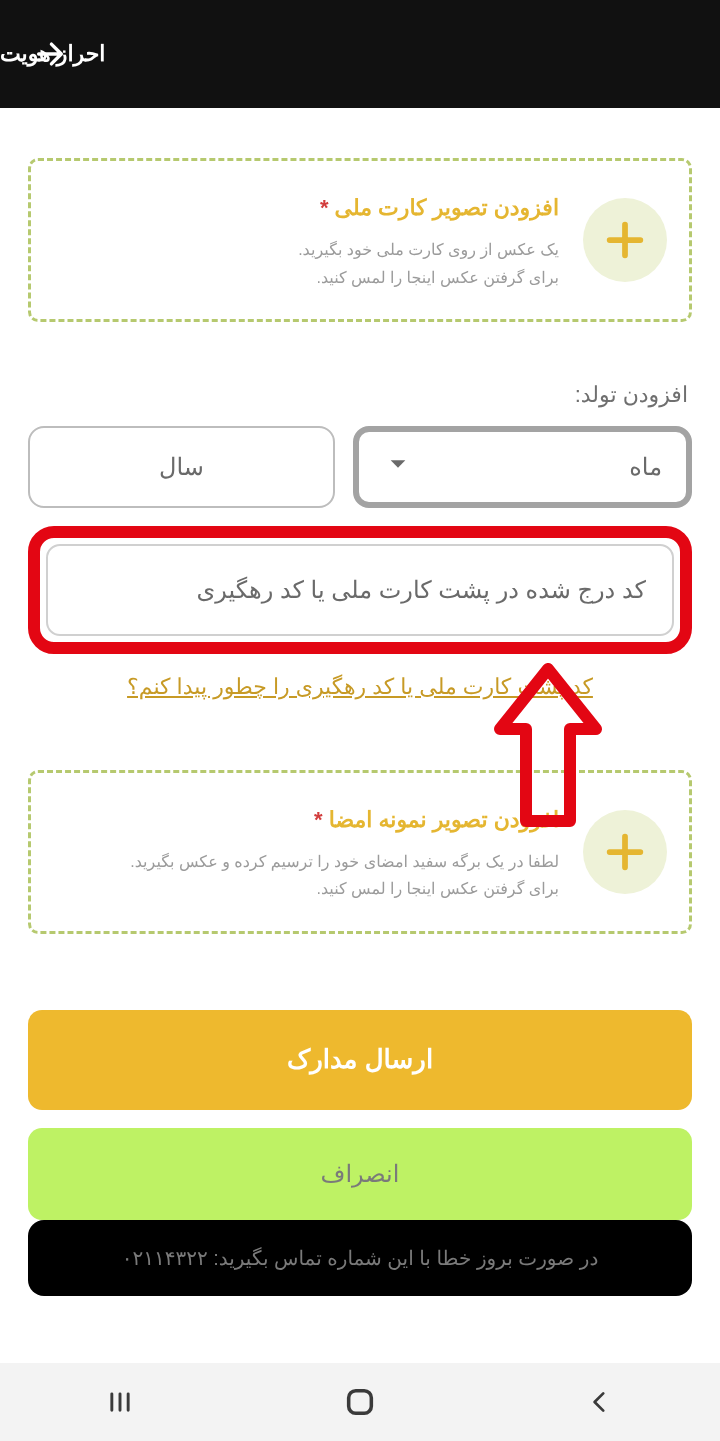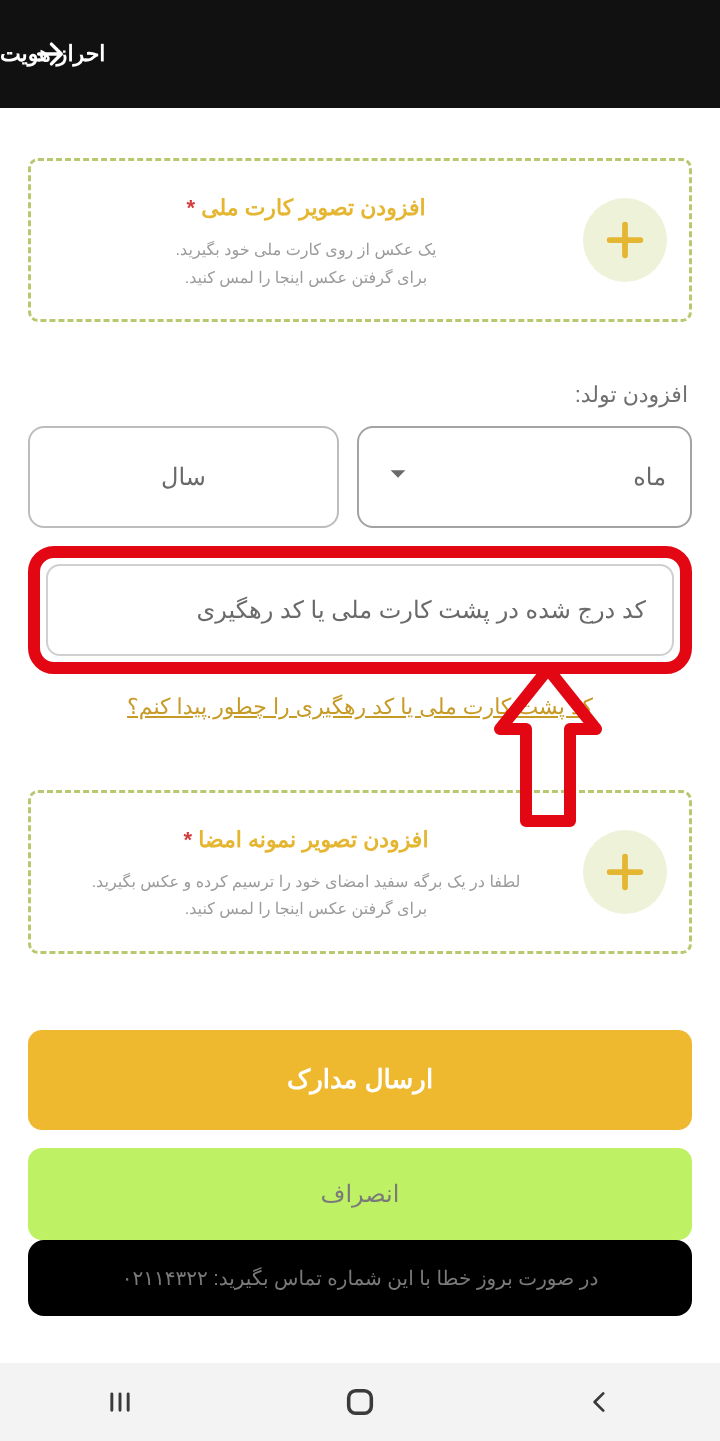--- a/index.html
+++ b/index.html
@@ -36,42 +36,42 @@
     gap: 24px;
   }
   .plus-circle {
     width: 84px; height: 84px;
     background: #eef2d8;
     border-radius: 50%;
     display: flex; align-items: center; justify-content: center;
     flex-shrink: 0;
   }
   .plus-circle svg { display: block; }
-  .card-text { flex: 1; text-align: center; line-height: 1.7; }
+  .card-text { flex: 1; text-align: right; line-height: 1.7; }
   .card-title { color: #e5b631; font-size: 22px; font-weight: 700; margin-bottom: 10px; }
   .card-title .req { color: #d23d3d; }
   .card-sub { color: #9b9b9b; font-size: 16px; }
 
   .label-birth { color: #6f6f6f; font-size: 22px; text-align: right; margin: 60px 4px 18px 0; }
 
   .date-row { display: flex; gap: 18px; }
   .date-field {
     flex: 1;
     border: 2px solid #bdbdbd;
     border-radius: 16px;
-    height: 102px;
+    height: 82px;
     display: flex;
     align-items: center;
     justify-content: center;
     color: #6a6a6a;
     font-size: 24px;
     position: relative;
     background: #fff;
   }
-  .date-field.month { border: 2px solid #a3a3a3; justify-content: flex-start; padding-right: 24px; }
+  .date-field.month { border: 6px solid #a3a3a3; justify-content: flex-start; padding-right: 24px; }
   .month-caret {
     position: absolute;
     left: 28px;
     top: 50%;
     transform: translateY(-50%);
   }
 
   .hl-wrap {
     border: 12px solid #e30613;
     border-radius: 26px;

